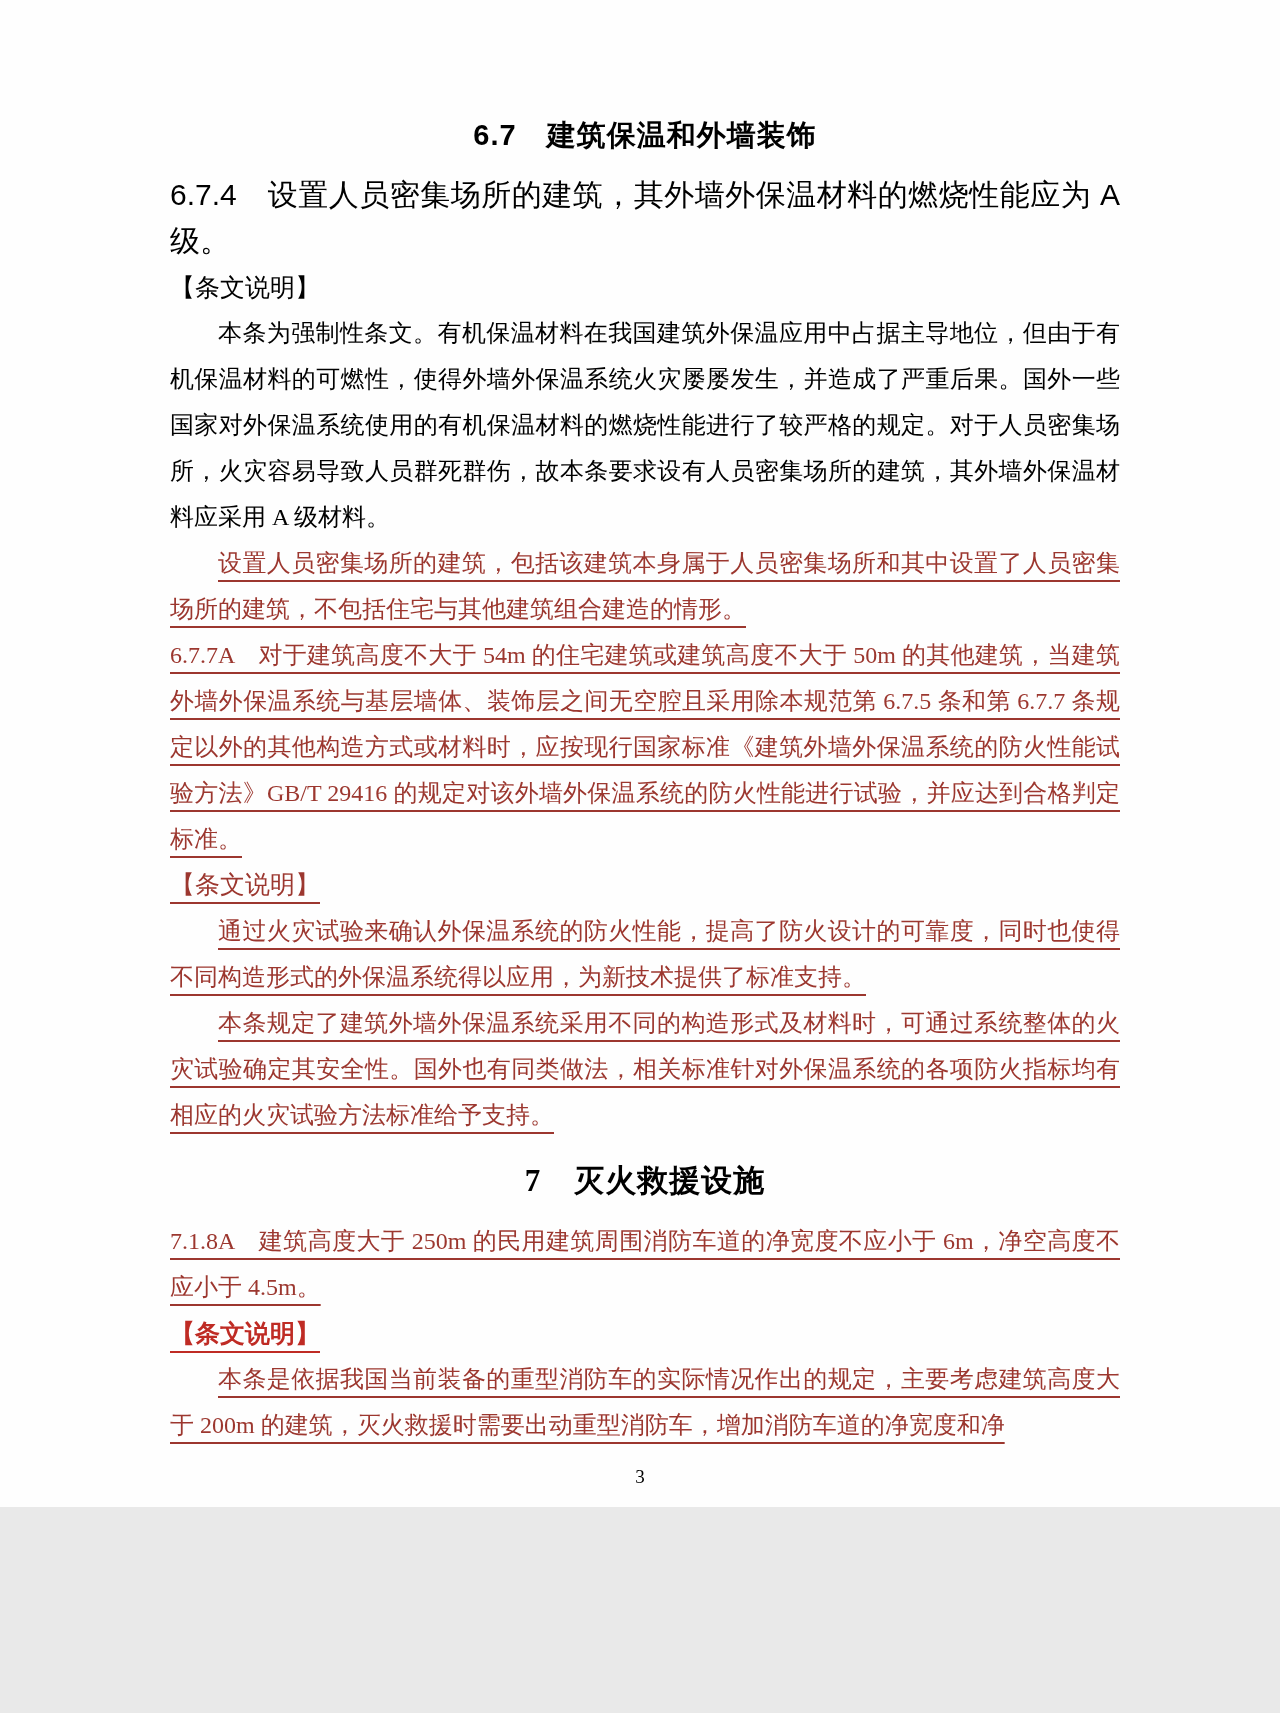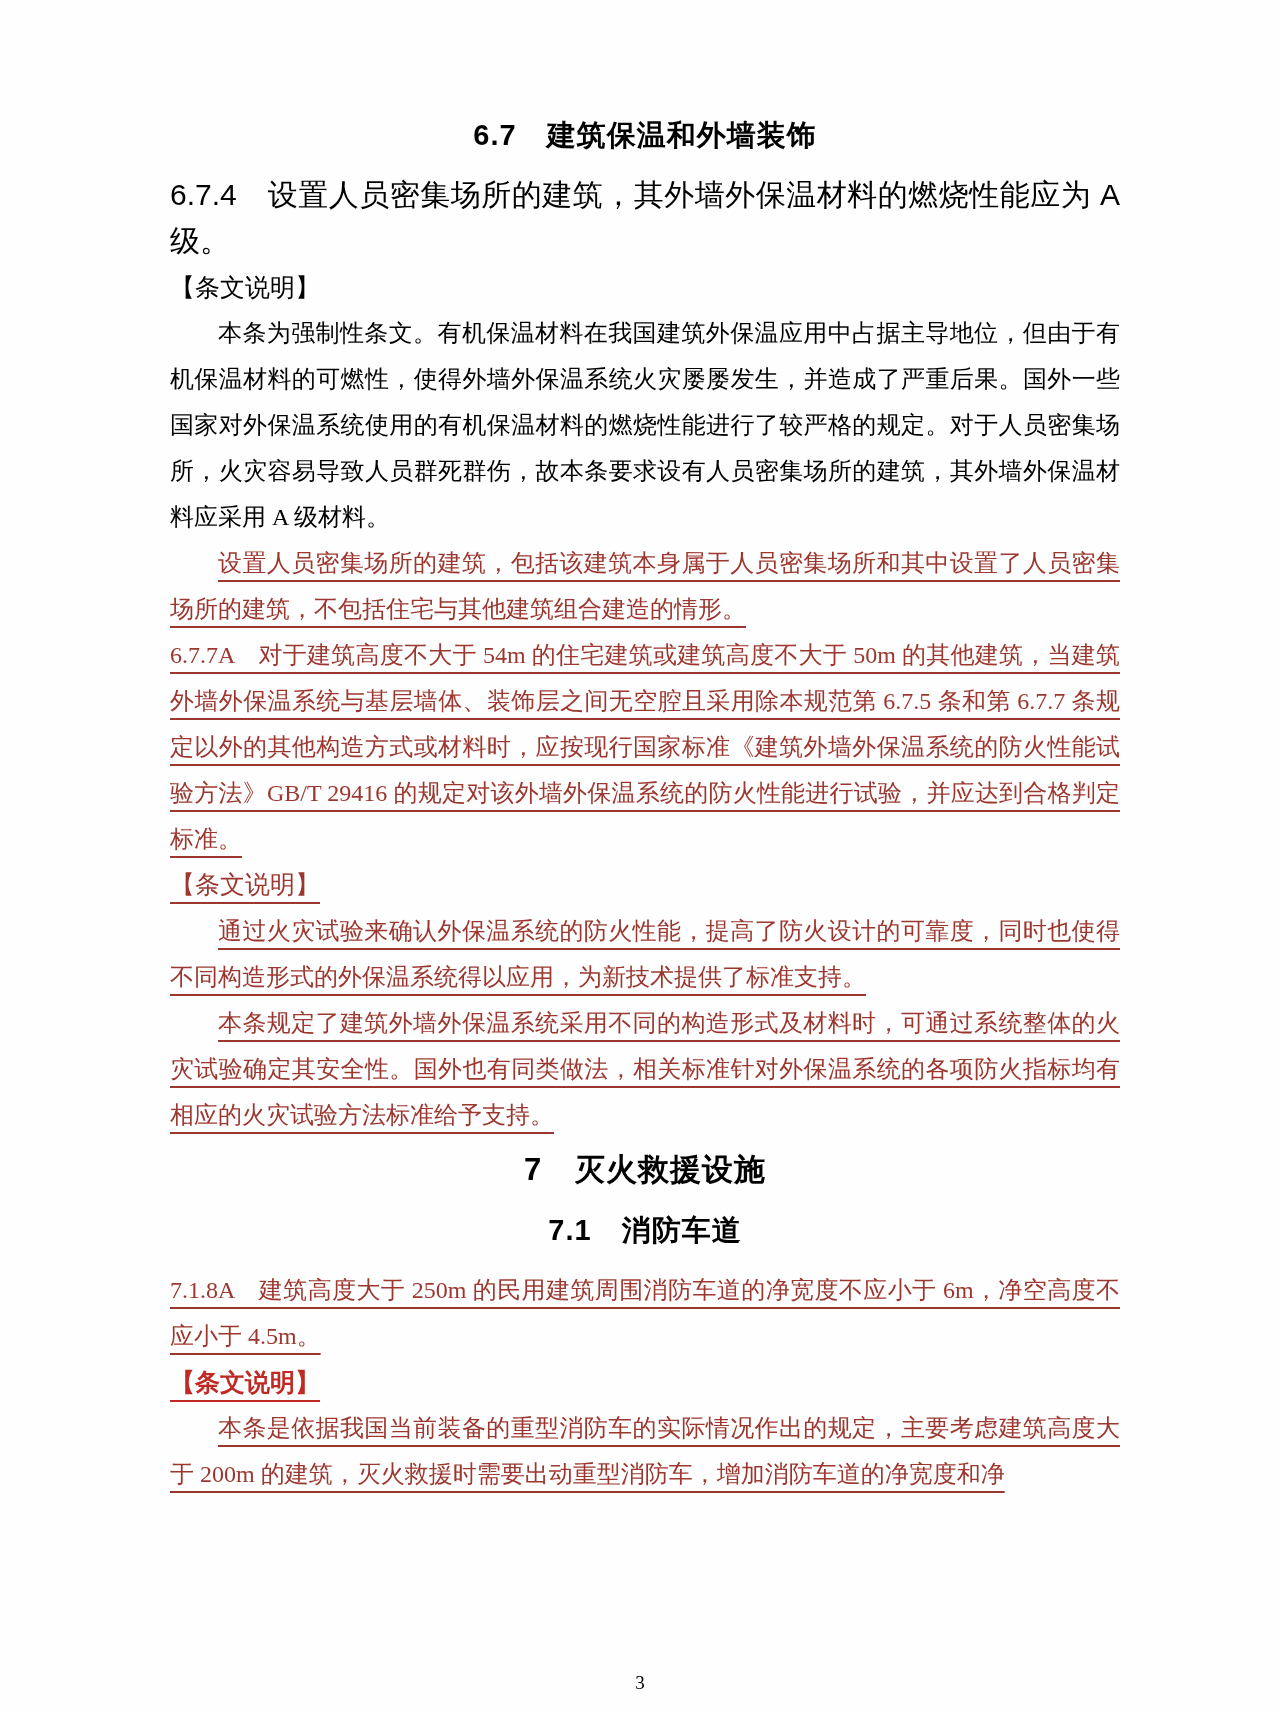--- a/index.html
+++ b/index.html
@@ -1,18 +1,18 @@
 <!DOCTYPE html>
 <html><head>
 <meta charset="utf-8">
 <style>
   html,body{margin:0;padding:0;background:#e9e9e9;}
   .page{
     position:relative;
-    width:1280px;height:1713px;
+    width:1280px;height:1507px;
     margin:0 auto;
     background:#fefefe;
     box-sizing:border-box;
     padding:112px 160px 0 170px;
     font-family:"Liberation Serif","DejaVu Serif",serif;
     font-size:24px;
     line-height:46px;
     color:#000;
     text-align:justify;
     overflow:hidden;
@@ -20,26 +20,26 @@
   .h-section{
     font-family:"Liberation Sans","DejaVu Sans",sans-serif;
     font-weight:bold;
     font-size:29px;
     text-align:center;
     line-height:46px;
     margin:0 0 14px 0;
     letter-spacing:1px;
   }
   .h-chapter{
-    font-family:Liberation Sans, sans-serif;
+    font-family:Liberation Serif, serif;
     font-weight:bold;
     font-size:31px;
     text-align:center;
     line-height:46px;
-    margin:9px 0 14px 0;
+    margin:20px 0 14px 0;
     letter-spacing:1px;
   }
   .h-sub{
     font-family:"Liberation Sans","DejaVu Sans",sans-serif;
     font-weight:bold;
     font-size:29px;
     text-align:center;
     line-height:46px;
     margin:12px 0 14px 0;
     letter-spacing:1px;
@@ -99,21 +99,20 @@
   <p class="red u">6.7.7A　对于建筑高度不大于 54m 的住宅建筑或建筑高度不大于 50m 的其他建筑，当建筑外墙外保温系统与基层墙体、装饰层之间无空腔且采用除本规范第 6.7.5 条和第 6.7.7 条规定以外的其他构造方式或材料时，应按现行国家标准《建筑外墙外保温系统的防火性能试验方法》GB/T 29416 的规定对该外墙外保温系统的防火性能进行试验，并应达到合格判定标准。</p>
 
   <p class="red u note-label-red">【条文说明】</p>
 
   <p class="red u indent">通过火灾试验来确认外保温系统的防火性能，提高了防火设计的可靠度，同时也使得不同构造形式的外保温系统得以应用，为新技术提供了标准支持。</p>
 
   <p class="red u indent">本条规定了建筑外墙外保温系统采用不同的构造形式及材料时，可通过系统整体的火灾试验确定其安全性。国外也有同类做法，相关标准针对外保温系统的各项防火指标均有相应的火灾试验方法标准给予支持。</p>
 
   <div class="h-chapter">7　灭火救援设施</div>
 
-  <div class="h-sub">7.1　消防车道</div>
 
   <p class="red u">7.1.8A　建筑高度大于 250m 的民用建筑周围消防车道的净宽度不应小于 6m，净空高度不应小于 4.5m。</p>
 
 
   <p class="u note-label-red-bold">【条文说明】</p>
 
   <p class="red u indent">本条是依据我国当前装备的重型消防车的实际情况作出的规定，主要考虑建筑高度大于 200m 的建筑，灭火救援时需要出动重型消防车，增加消防车道的净宽度和净</p>
 
   <div class="page-footer">3</div>
 

